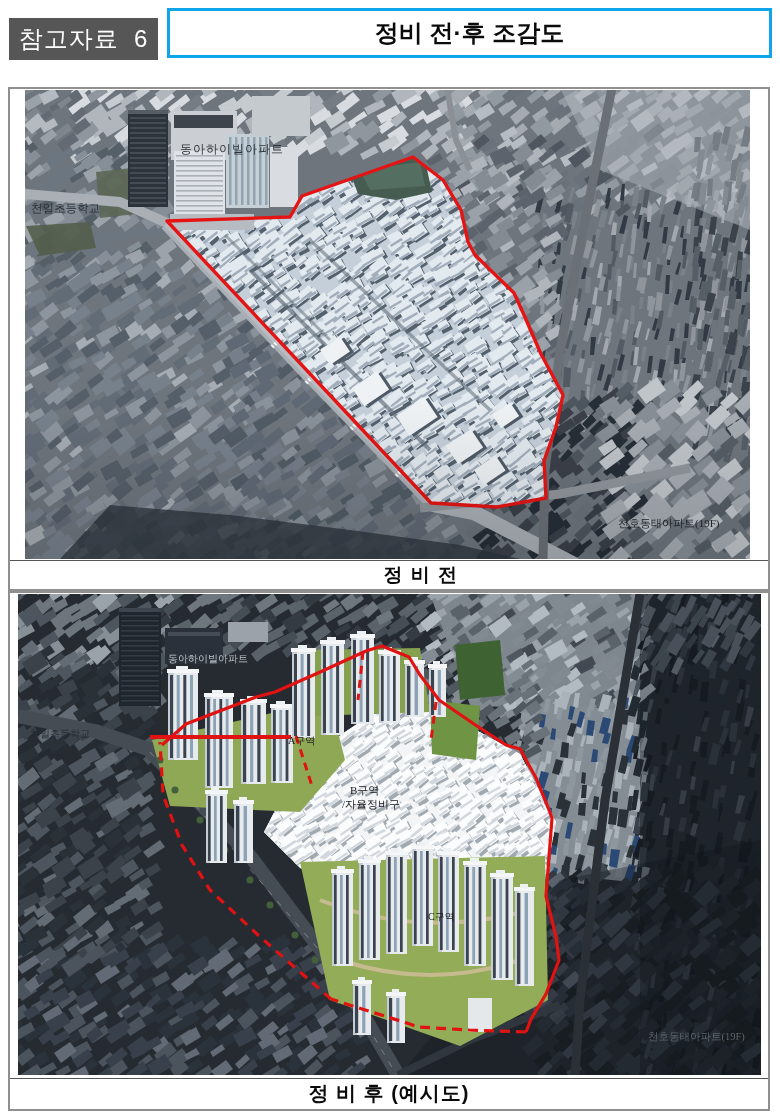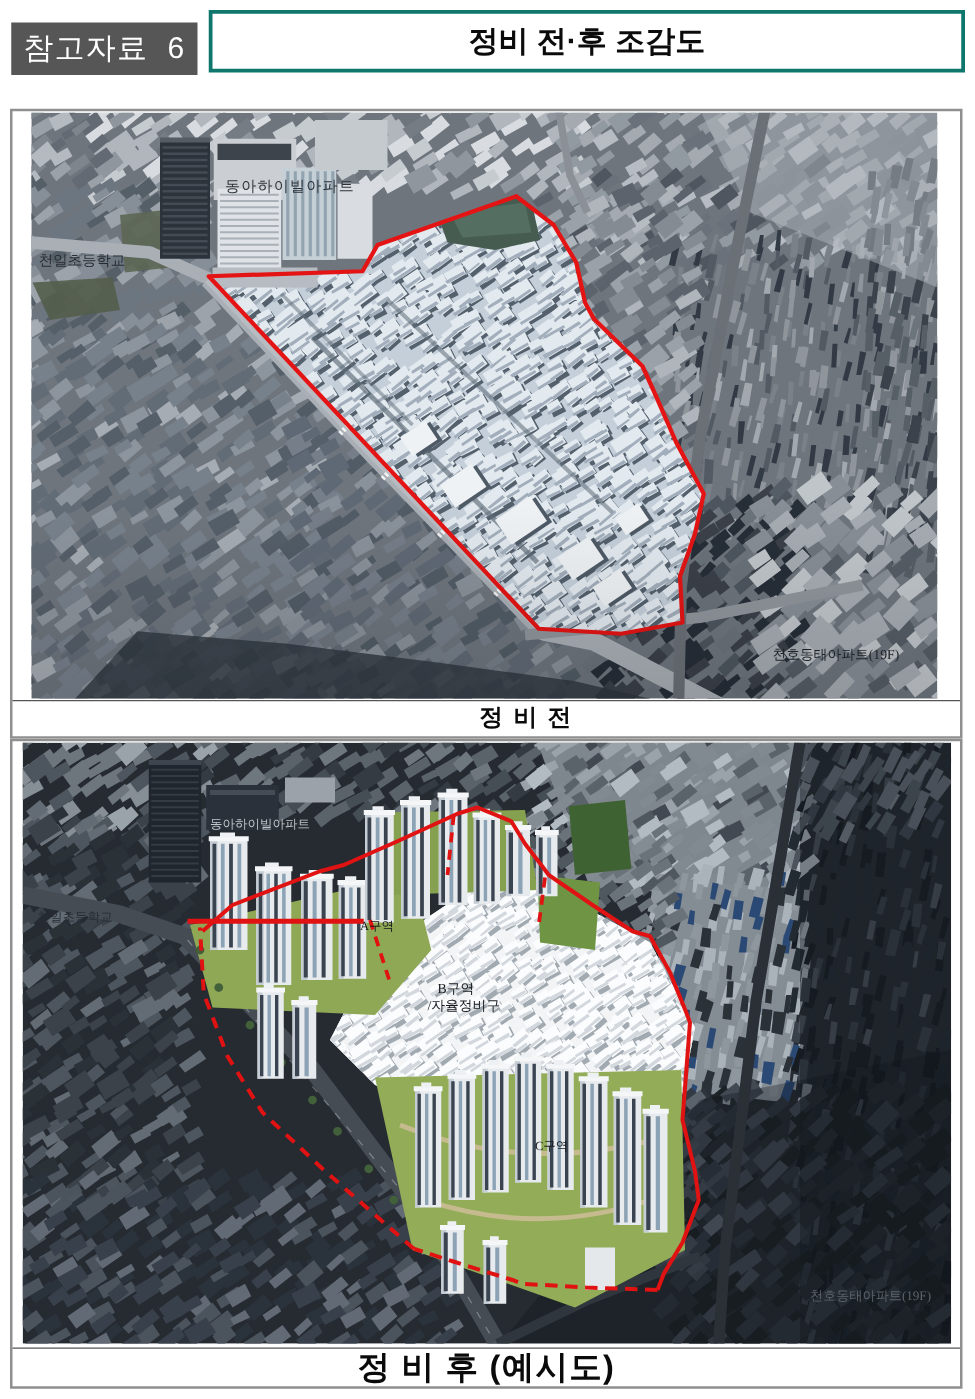--- a/index.html
+++ b/index.html
@@ -4,35 +4,35 @@
 <style>
 html,body{margin:0;padding:0;background:#ffffff;}
 body{width:780px;height:1119px;position:relative;font-family:"Liberation Sans",sans-serif;overflow:hidden;}
 .abs{position:absolute;}
 </style>
 </head>
 <body>
 
 <div class="abs" style="left:9px;top:18px;width:149px;height:42px;background:#565656;color:#ffffff;font-weight:normal;font-size:24px;line-height:42px;text-align:center;letter-spacing:1px;">참고자료&nbsp;&nbsp;6</div>
 
-<div class="abs" style="left:167px;top:8px;width:599px;height:44px;border:3px solid #0f766e;background:#ffffff;display:flex;align-items:center;justify-content:center;white-space:nowrap;">
+<div class="abs" style="left:167px;top:8px;width:599px;height:44px;border:3px solid #0ea5e9;background:#ffffff;display:flex;align-items:center;justify-content:center;white-space:nowrap;">
 <span style="font-weight:bold;font-size:24px;color:#0b0b0b;">정비 전·후 조감도</span>
 </div>
 
 <div class="abs" style="left:8px;top:87px;width:758px;height:500px;border:2px solid #8f8f8f;background:#ffffff;"></div>
 
 <div class="abs" style="left:10px;top:560px;width:758px;height:0;border-top:1.5px solid #555;"></div>
 
 <div class="abs" style="left:10px;top:562px;width:758px;height:26px;line-height:26px;text-align:center;font-weight:bold;font-size:19px;letter-spacing:1.5px;color:#0a0a0a;margin-left:32px;">정 비 전</div>
 
 <div class="abs" style="left:8px;top:591px;width:758px;height:516px;border:2px solid #8f8f8f;background:#ffffff;"></div>
 
 <div class="abs" style="left:10px;top:1078px;width:758px;height:0;border-top:1.5px solid #555;"></div>
 
-<div class="abs" style="left:10px;top:1080px;width:758px;height:27px;line-height:27px;text-align:center;font-weight:bold;font-size:26px;letter-spacing:1px;color:#0a0a0a;">정 비 후 (예시도)</div>
+<div class="abs" style="left:10px;top:1080px;width:758px;height:27px;line-height:27px;text-align:center;font-weight:bold;font-size:20px;letter-spacing:1px;color:#0a0a0a;">정 비 후 (예시도)</div>
 
 <svg class="abs" style="left:25px;top:90px;" width="725" height="469" viewBox="25 90 725 469">
 <defs>
 <linearGradient id="botdark" x1="0" y1="0" x2="0" y2="1">
 <stop offset="0" stop-color="#000000" stop-opacity="0"></stop>
         <stop offset="1" stop-color="#000000" stop-opacity="0.12"></stop>
 </linearGradient>
 <clipPath id="ph1">
         <rect x="25" y="90" width="725" height="469"></rect>
       </clipPath>

